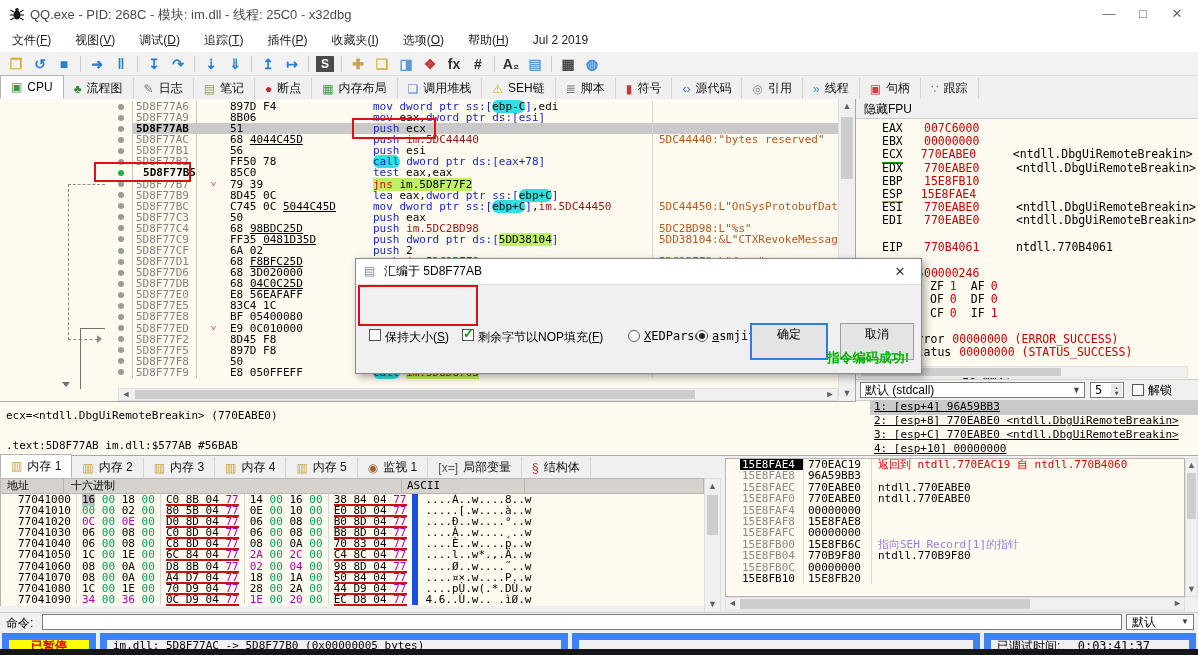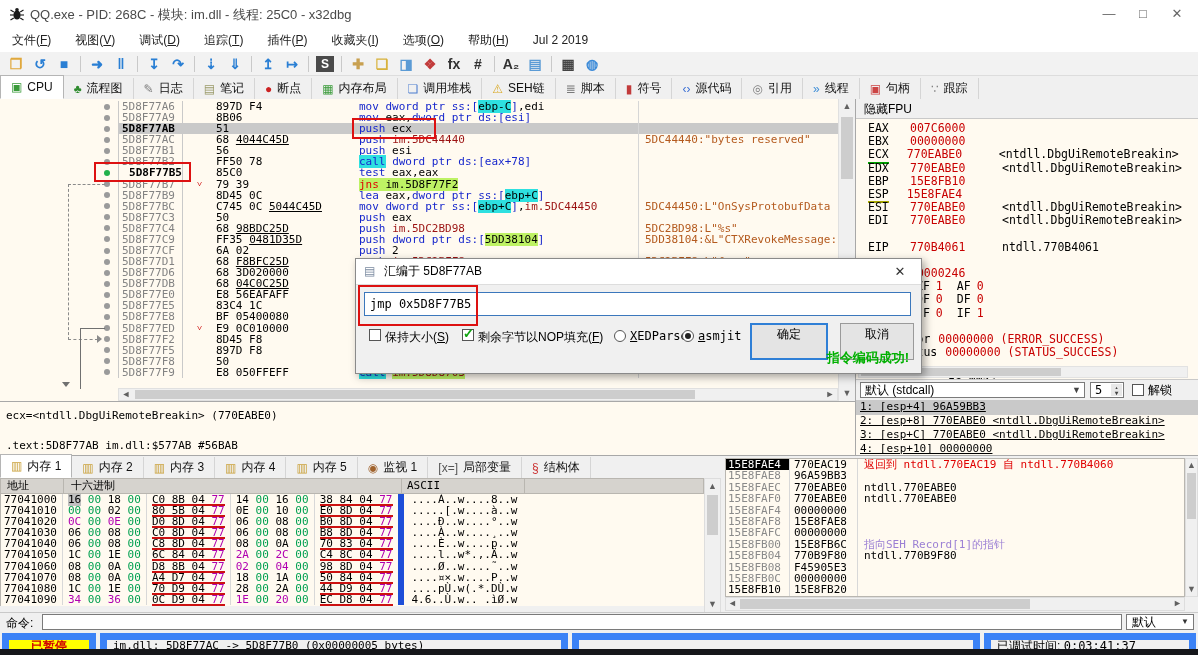--- a/index.html
+++ b/index.html
@@ -1,18 +1,18 @@
 <!DOCTYPE html>
 <html><head>
 <meta charset="utf-8">
 <style>
   html,body{margin:0;padding:0;}
   body{width:1198px;height:655px;position:relative;background:#f0f0f0;overflow:hidden;
        font-family:"Liberation Sans",sans-serif;font-size:12px;color:#000;outline:1px solid #9aa0a6;}
-  .mono{font-family:"DejaVu Sans Mono",monospace;}
+  .mono{font-family:"DejaVu Sans Mono",monospace;padding-left:14px;}
   .abs{position:absolute;}
   
   #titlebar{left:0;top:0;width:1198px;height:28px;background:#fff;}
   #titlebar .ttl{position:absolute;left:30px;top:6px;color:#4a4a4a;font-size:13px;}
   .wbtn{position:absolute;top:0;width:34px;height:28px;text-align:center;line-height:28px;color:#666;font-size:13px;}
   #menubar{left:0;top:28px;width:1198px;height:24px;background:#fff;border-bottom:1px solid #e6e6e6;display:flex;align-items:center;}
   .mitem{padding:0 12px;color:#222;}
   #toolbar{left:0;top:52px;width:1198px;height:24px;background:#f2f2f2;display:flex;align-items:center;padding-left:4px;box-sizing:border-box;border-bottom:1px solid #ddd;}
   .tbtn{width:24px;height:20px;text-align:center;line-height:20px;font-size:14px;font-weight:bold;}
   .tsep{width:1px;height:16px;background:#c9c9c9;margin:0 4px;}
@@ -33,21 +33,21 @@
   .jmark{position:absolute;left:14px;color:#cc0000;font-size:9px;top:0;}
   .dinstr{width:283px;flex:none;padding-left:4px;box-sizing:border-box;}
   .dcmt{flex:1;border-left:1px solid #d6d6d6;padding-left:6px;color:#b45a1e;overflow:hidden;}
   .drow.sel .daddr,.drow.sel .dbytes,.drow.sel .dinstr,.drow.sel .dcmt{background:#c9c9c9;}
   .drow.sel .daddr{color:#000;font-weight:bold;}
   .drow.bp .daddr{color:#000;font-weight:bold;text-align:right;}
   .c-mn{color:#1727cc;}
   .c-imr{color:#9b1212;}
   .c-red{color:#e00000;}
   .bg-y{background:#bef264;}
-  .bg-c{background:#2ee0e0;}
+  .bg-c{background:#2ee0e0;border-radius:6px;}
   u.ub{text-decoration:underline;}
   .jline{position:absolute;pointer-events:none;}
   
   #dhsb{left:118px;top:289px;width:720px;height:13px;background:#f0f0f0;border:1px solid #e0e0e0;box-sizing:border-box;}
   #dvsb{left:838px;top:0;width:17px;height:302px;background:#f0f0f0;border-left:1px solid #e0e0e0;box-sizing:border-box;}
   .sbthumb{position:absolute;background:#cdcdcd;}
   .sbarrow{position:absolute;color:#606060;font-size:9px;line-height:11px;text-align:center;}
   
   #dinfo{left:0;top:302px;width:855px;height:54px;background:#fffaf0;border-top:1px solid #a8a8a8;font-size:11px;}
   #dinfo div{position:absolute;left:6px;white-space:pre;}
@@ -402,21 +402,20 @@
   <div class="mono" id="stack">
       <div class="srow"><span class="saddr sel">15E8FAE4</span><span class="sval">770EAC19</span><span class="scmt red">返回到 ntdll.770EAC19 自 ntdll.770B4060</span></div>
       <div class="srow"><span class="saddr">15E8FAE8</span><span class="sval">96A59BB3</span><span class="scmt"></span></div>
       <div class="srow"><span class="saddr">15E8FAEC</span><span class="sval">770EABE0</span><span class="scmt">ntdll.770EABE0</span></div>
       <div class="srow"><span class="saddr">15E8FAF0</span><span class="sval">770EABE0</span><span class="scmt">ntdll.770EABE0</span></div>
       <div class="srow"><span class="saddr">15E8FAF4</span><span class="sval">00000000</span><span class="scmt"></span></div>
       <div class="srow"><span class="saddr">15E8FAF8</span><span class="sval">15E8FAE8</span><span class="scmt"></span></div>
       <div class="srow"><span class="saddr">15E8FAFC</span><span class="sval">00000000</span><span class="scmt"></span></div>
       <div class="srow"><span class="saddr">15E8FB00</span><span class="sval">15E8FB6C</span><span class="scmt purple">指向SEH_Record[1]的指针</span></div>
       <div class="srow"><span class="saddr">15E8FB04</span><span class="sval">770B9F80</span><span class="scmt">ntdll.770B9F80</span></div>
-      <div class="srow"><span class="saddr">15E8FB08</span><span class="sval">F45905E3</span><span class="scmt"></span></div>
       <div class="srow"><span class="saddr">15E8FB0C</span><span class="sval">00000000</span><span class="scmt"></span></div>
       <div class="srow"><span class="saddr frame">15E8FB10</span><span class="sval">15E8FB20</span><span class="scmt"></span></div>
     </div>
   <div class="abs" id="stackhsb">
     <span class="sbarrow" style="left:2px;width:9px;">◄</span>
     <div class="sbthumb" style="left:14px;top:1px;width:290px;height:10px;"></div>
     <span class="sbarrow" style="right:2px;width:9px;">►</span>
   </div>
   <div class="abs" id="stackvsb">
     <span class="sbarrow" style="left:1px;top:1px;width:9px;">▲</span>
@@ -438,21 +437,20 @@
   <div class="sseg" id="segtime"><span>已调试时间:</span> <span class="mono">0:03:41:37</span></div>
 </div>
 <div class="abs" id="taskbar"></div>
 
 <div class="abs" id="dialog">
   <div id="dlgtitle">
     <span class="dic">▤</span>
     <span class="txt">汇编于 5D8F77AB</span>
   </div>
   <span id="dlgclose">✕</span>
-  <div class="mono" id="dlginput">jmp 0x5D8F77B5</div>
   <div class="dlglabel" style="left:13px"><span class="cbox"></span><span id="cb1lbl">保持大小(<u>S</u>)</span></div>
   <div class="dlglabel" style="left:106px"><span class="cbox on"></span><span id="cb2lbl">剩余字节以NOP填充(<u>F</u>)</span></div>
   <div class="dlglabel mono" style="left:258px"><span class="radio"></span><span id="rd1lbl"><u>X</u>EDParse</span></div>
   <div class="dlglabel mono" style="left:326px"><span class="radio on"></span><span id="rd2lbl"><u>a</u>smjit</span></div>
   <div class="dbtn" id="btnok">确定</div>
   <div class="dbtn" id="btncancel">取消</div>
   <div id="dlgstatus">指令编码成功!</div>
 </div>
 
 <div class="annbox" style="left:352px;top:118px;width:80px;height:17px;z-index:20;"></div>

